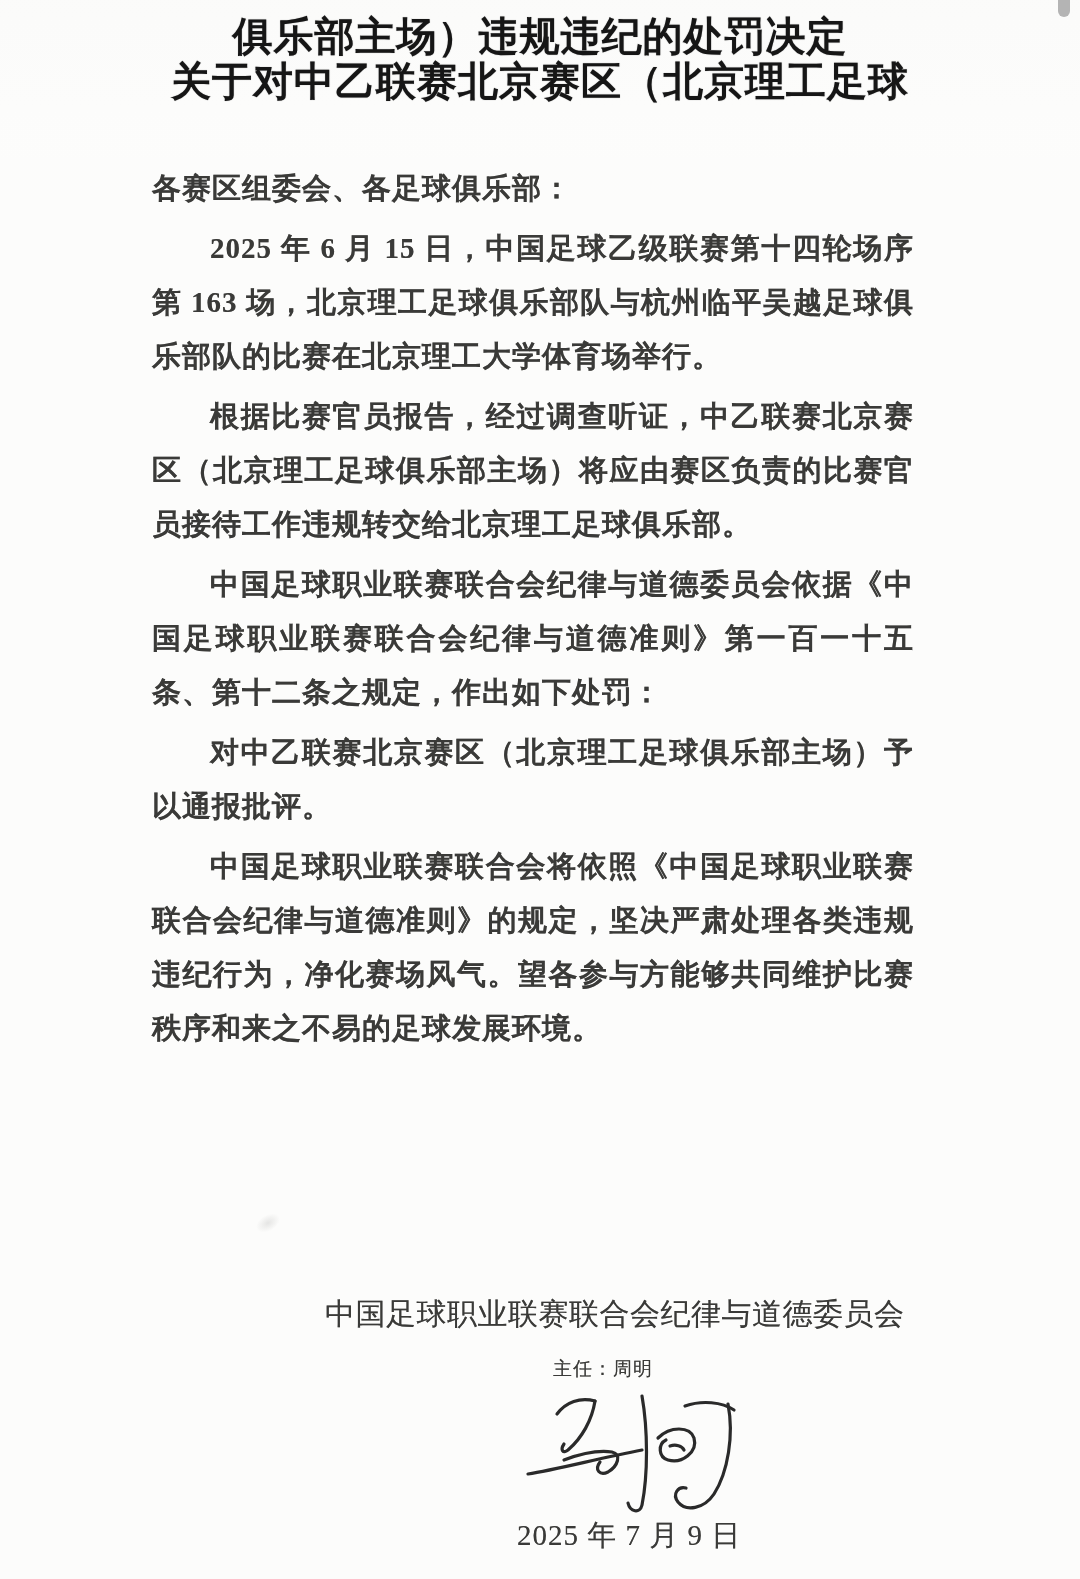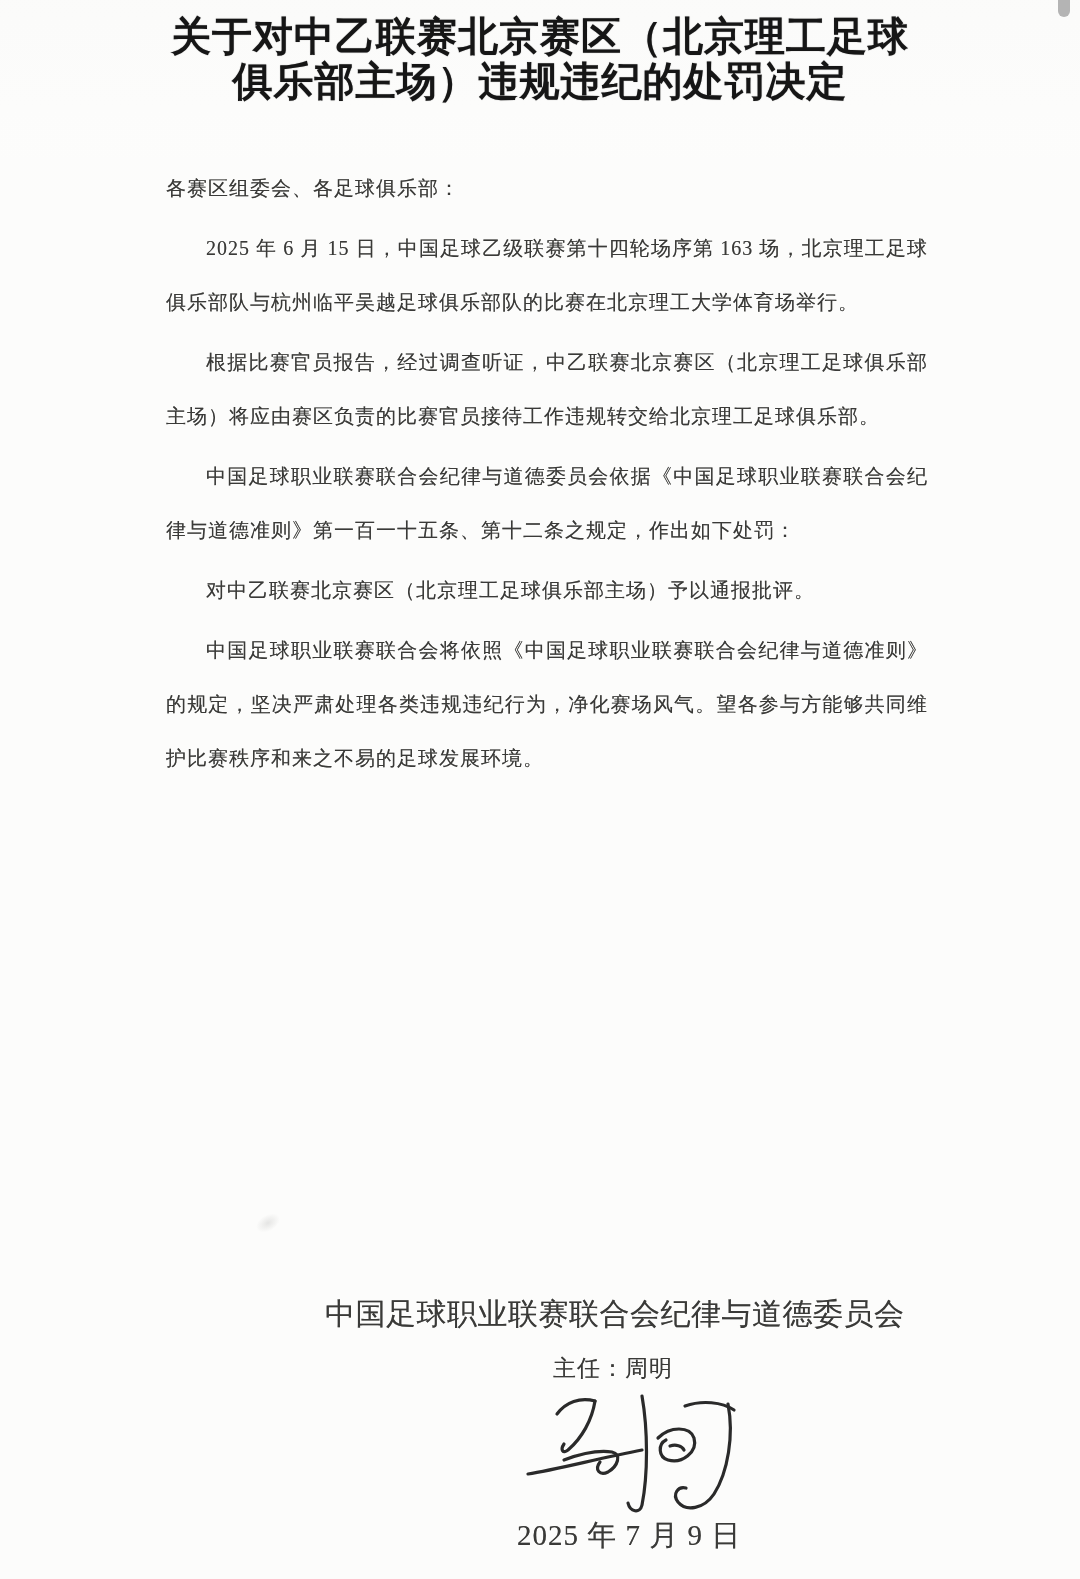--- a/index.html
+++ b/index.html
@@ -29,29 +29,30 @@
     font-size: 40px;
     line-height: 45px;
     font-weight: 700;
     color: #161616;
     letter-spacing: 1px;
     text-shadow: 0 0 1px rgba(20,20,20,0.45);
   }
   .doc-title .tline { display: block; }
   .doc-body {
     position: absolute;
-    left: 166px;
+    left: 152px;
     top: 161px;
     width: 762px;
-    font-size: 20px;
+    font-size: 29px;
     line-height: 54px;
     color: #3a3a38;
     letter-spacing: 1px;
     text-align: justify;
     text-shadow: 0 0 0.6px rgba(60,60,56,0.55);
+    font-weight: bold;
   }
   .doc-body p {
     margin: 0 0 6px 0;
     text-indent: 2em;
   }
   .doc-body p.salutation {
     text-indent: 0;
   }
   .sig-committee {
     position: absolute;
@@ -61,21 +62,21 @@
     line-height: 34px;
     color: #3a3a38;
     letter-spacing: 0.5px;
     white-space: nowrap;
     text-shadow: 0 0 0.6px rgba(60,60,56,0.55);
   }
   .sig-signer {
     position: absolute;
     left: 553px;
     top: 1352px;
-    font-size: 23px;
+    font-size: 19px;
     line-height: 34px;
     color: #3a3a38;
     letter-spacing: 1px;
     white-space: nowrap;
     text-shadow: 0 0 0.6px rgba(60,60,56,0.55);
   }
   .sig-svg {
     position: absolute;
     left: 520px;
     top: 1390px;
@@ -119,22 +120,22 @@
     background: radial-gradient(ellipse at center, rgba(160,160,158,0.25), rgba(160,160,158,0) 70%);
     transform: rotate(-30deg);
   }
 </style>
 </head>
 <body>
 
 <div class="page">
 
   <h1 class="doc-title">
+    <span class="tline">俱乐部主场）违规违纪的处罚决定</span>
     <span class="tline">关于对中乙联赛北京赛区（北京理工足球</span>
-    <span class="tline">俱乐部主场）违规违纪的处罚决定</span>
   </h1>
 
   <div class="doc-body">
     <p class="salutation">各赛区组委会、各足球俱乐部：</p>
     <p>2025 年 6 月 15 日，中国足球乙级联赛第十四轮场序第 163 场，北京理工足球俱乐部队与杭州临平吴越足球俱乐部队的比赛在北京理工大学体育场举行。</p>
     <p>根据比赛官员报告，经过调查听证，中乙联赛北京赛区（北京理工足球俱乐部主场）将应由赛区负责的比赛官员接待工作违规转交给北京理工足球俱乐部。</p>
     <p>中国足球职业联赛联合会纪律与道德委员会依据《中国足球职业联赛联合会纪律与道德准则》第一百一十五条、第十二条之规定，作出如下处罚：</p>
     <p>对中乙联赛北京赛区（北京理工足球俱乐部主场）予以通报批评。</p>
     <p>中国足球职业联赛联合会将依照《中国足球职业联赛联合会纪律与道德准则》的规定，坚决严肃处理各类违规违纪行为，净化赛场风气。望各参与方能够共同维护比赛秩序和来之不易的足球发展环境。</p>
   </div>

